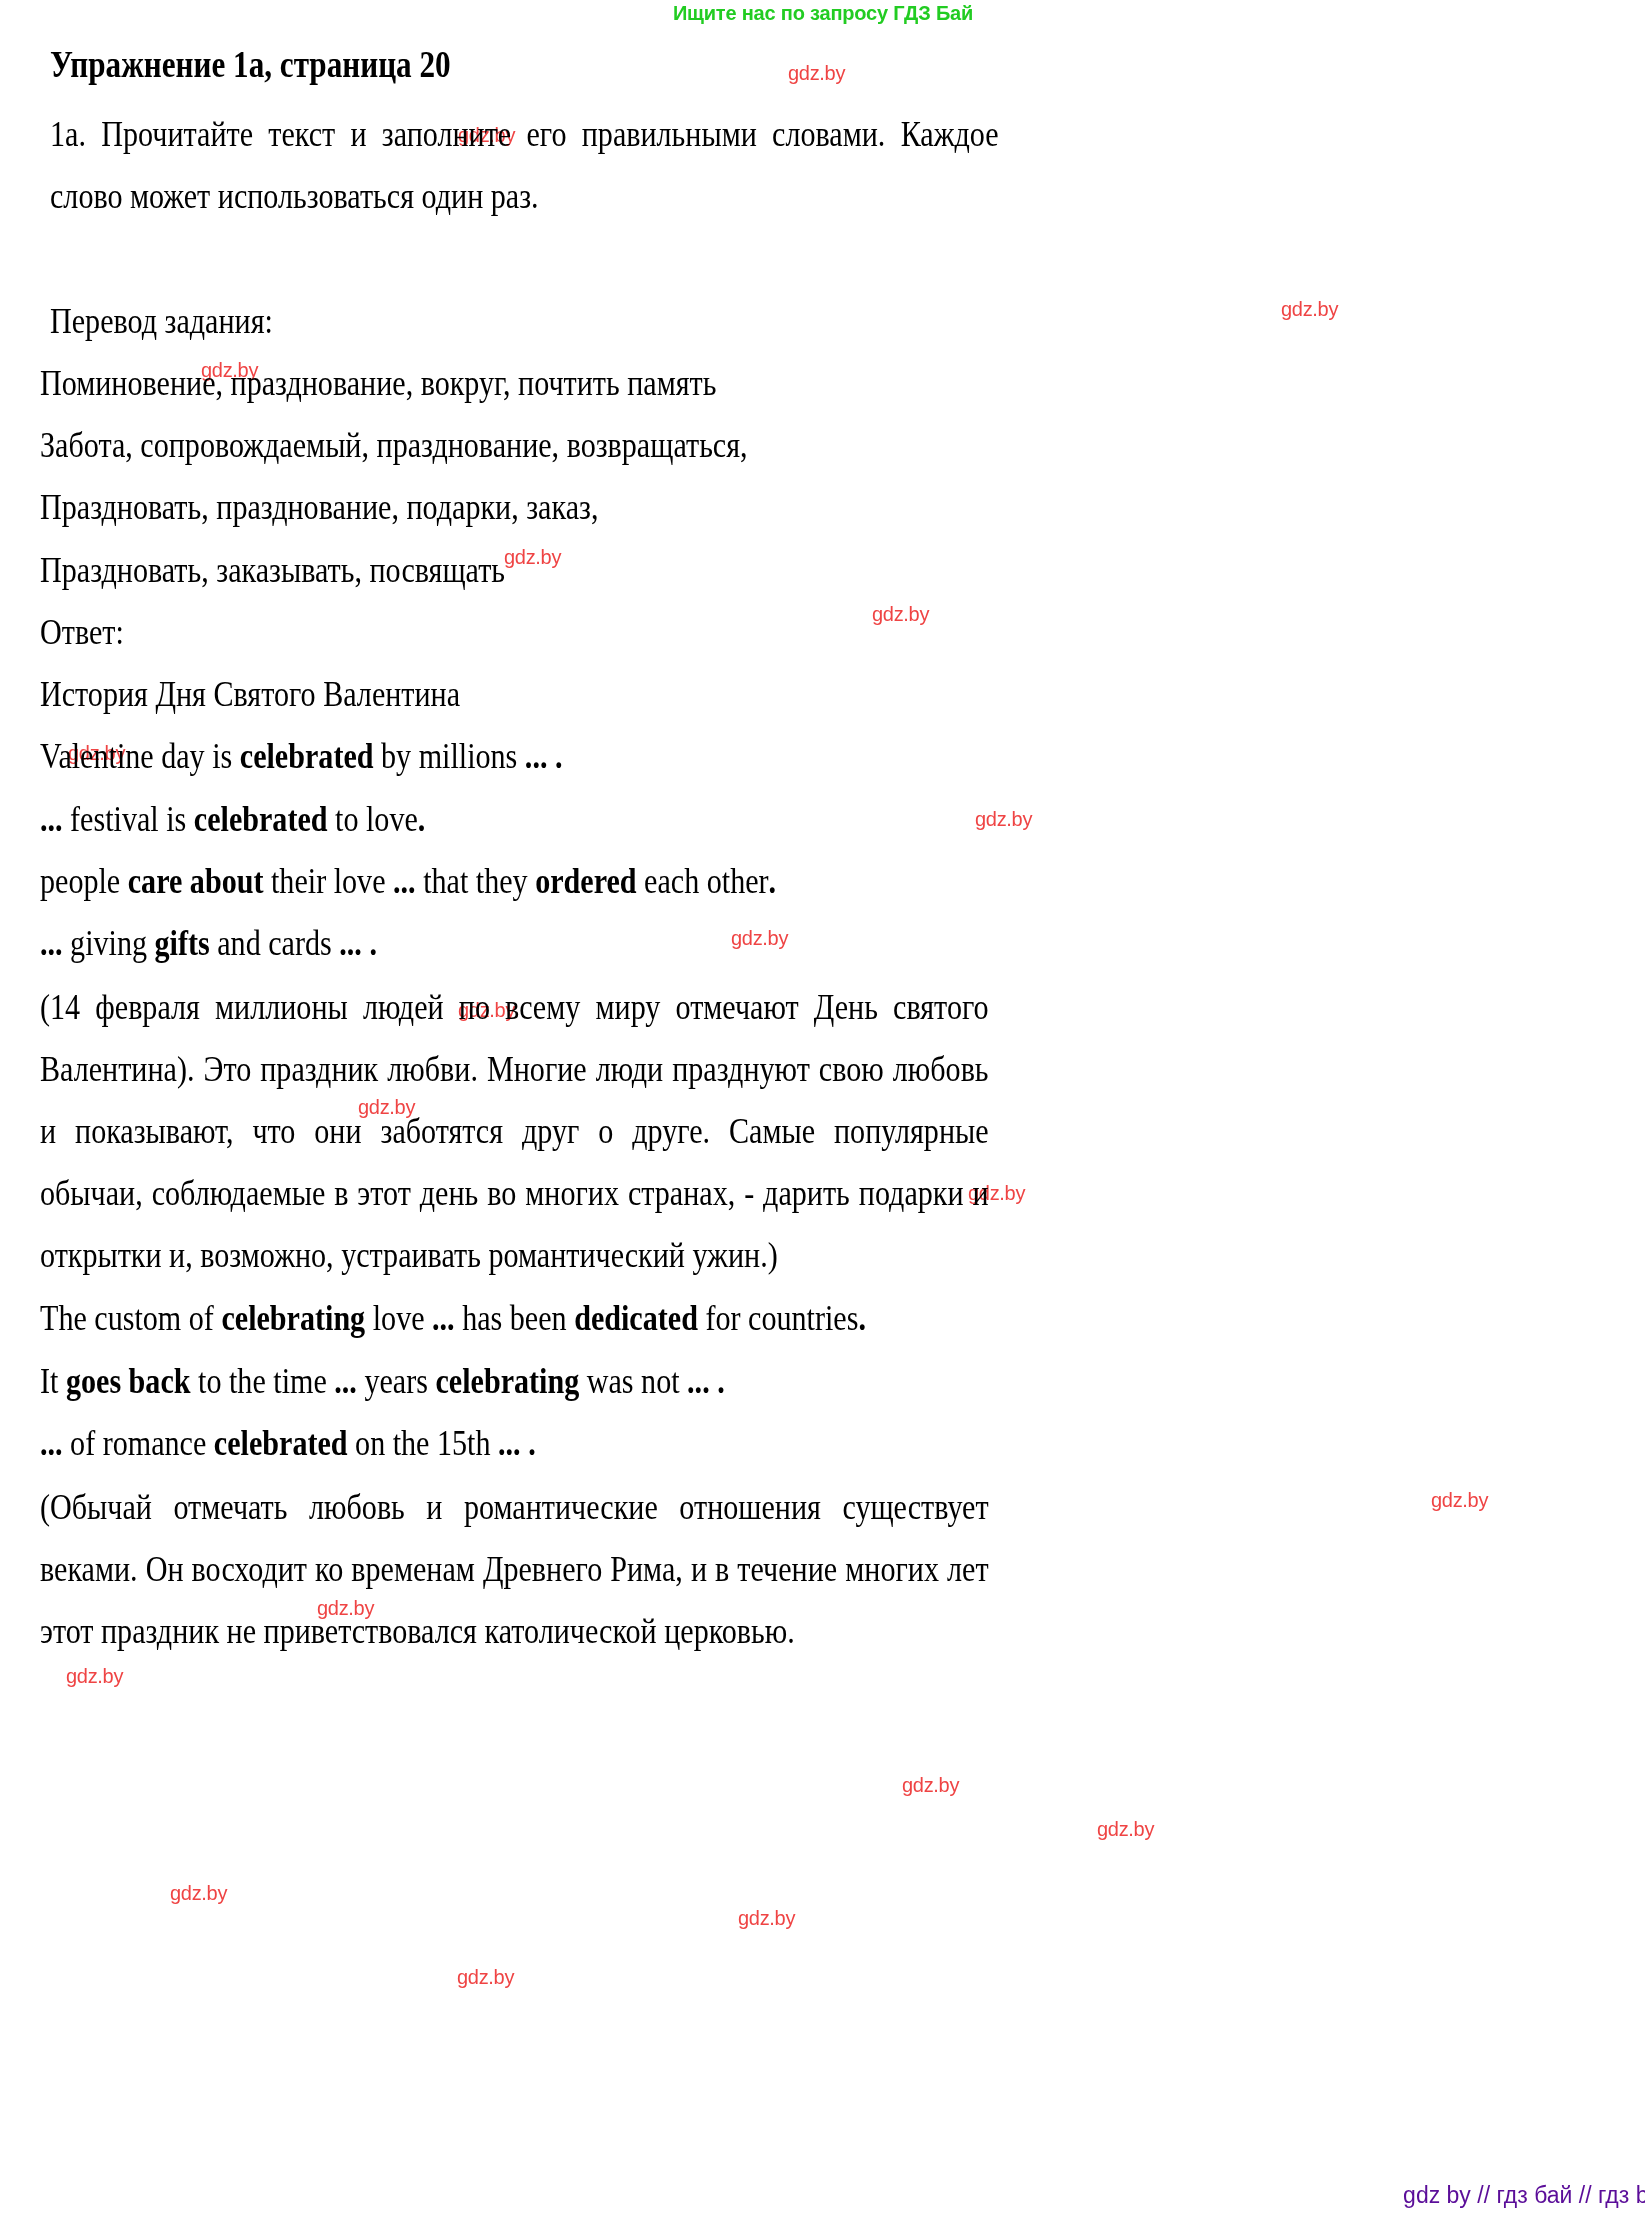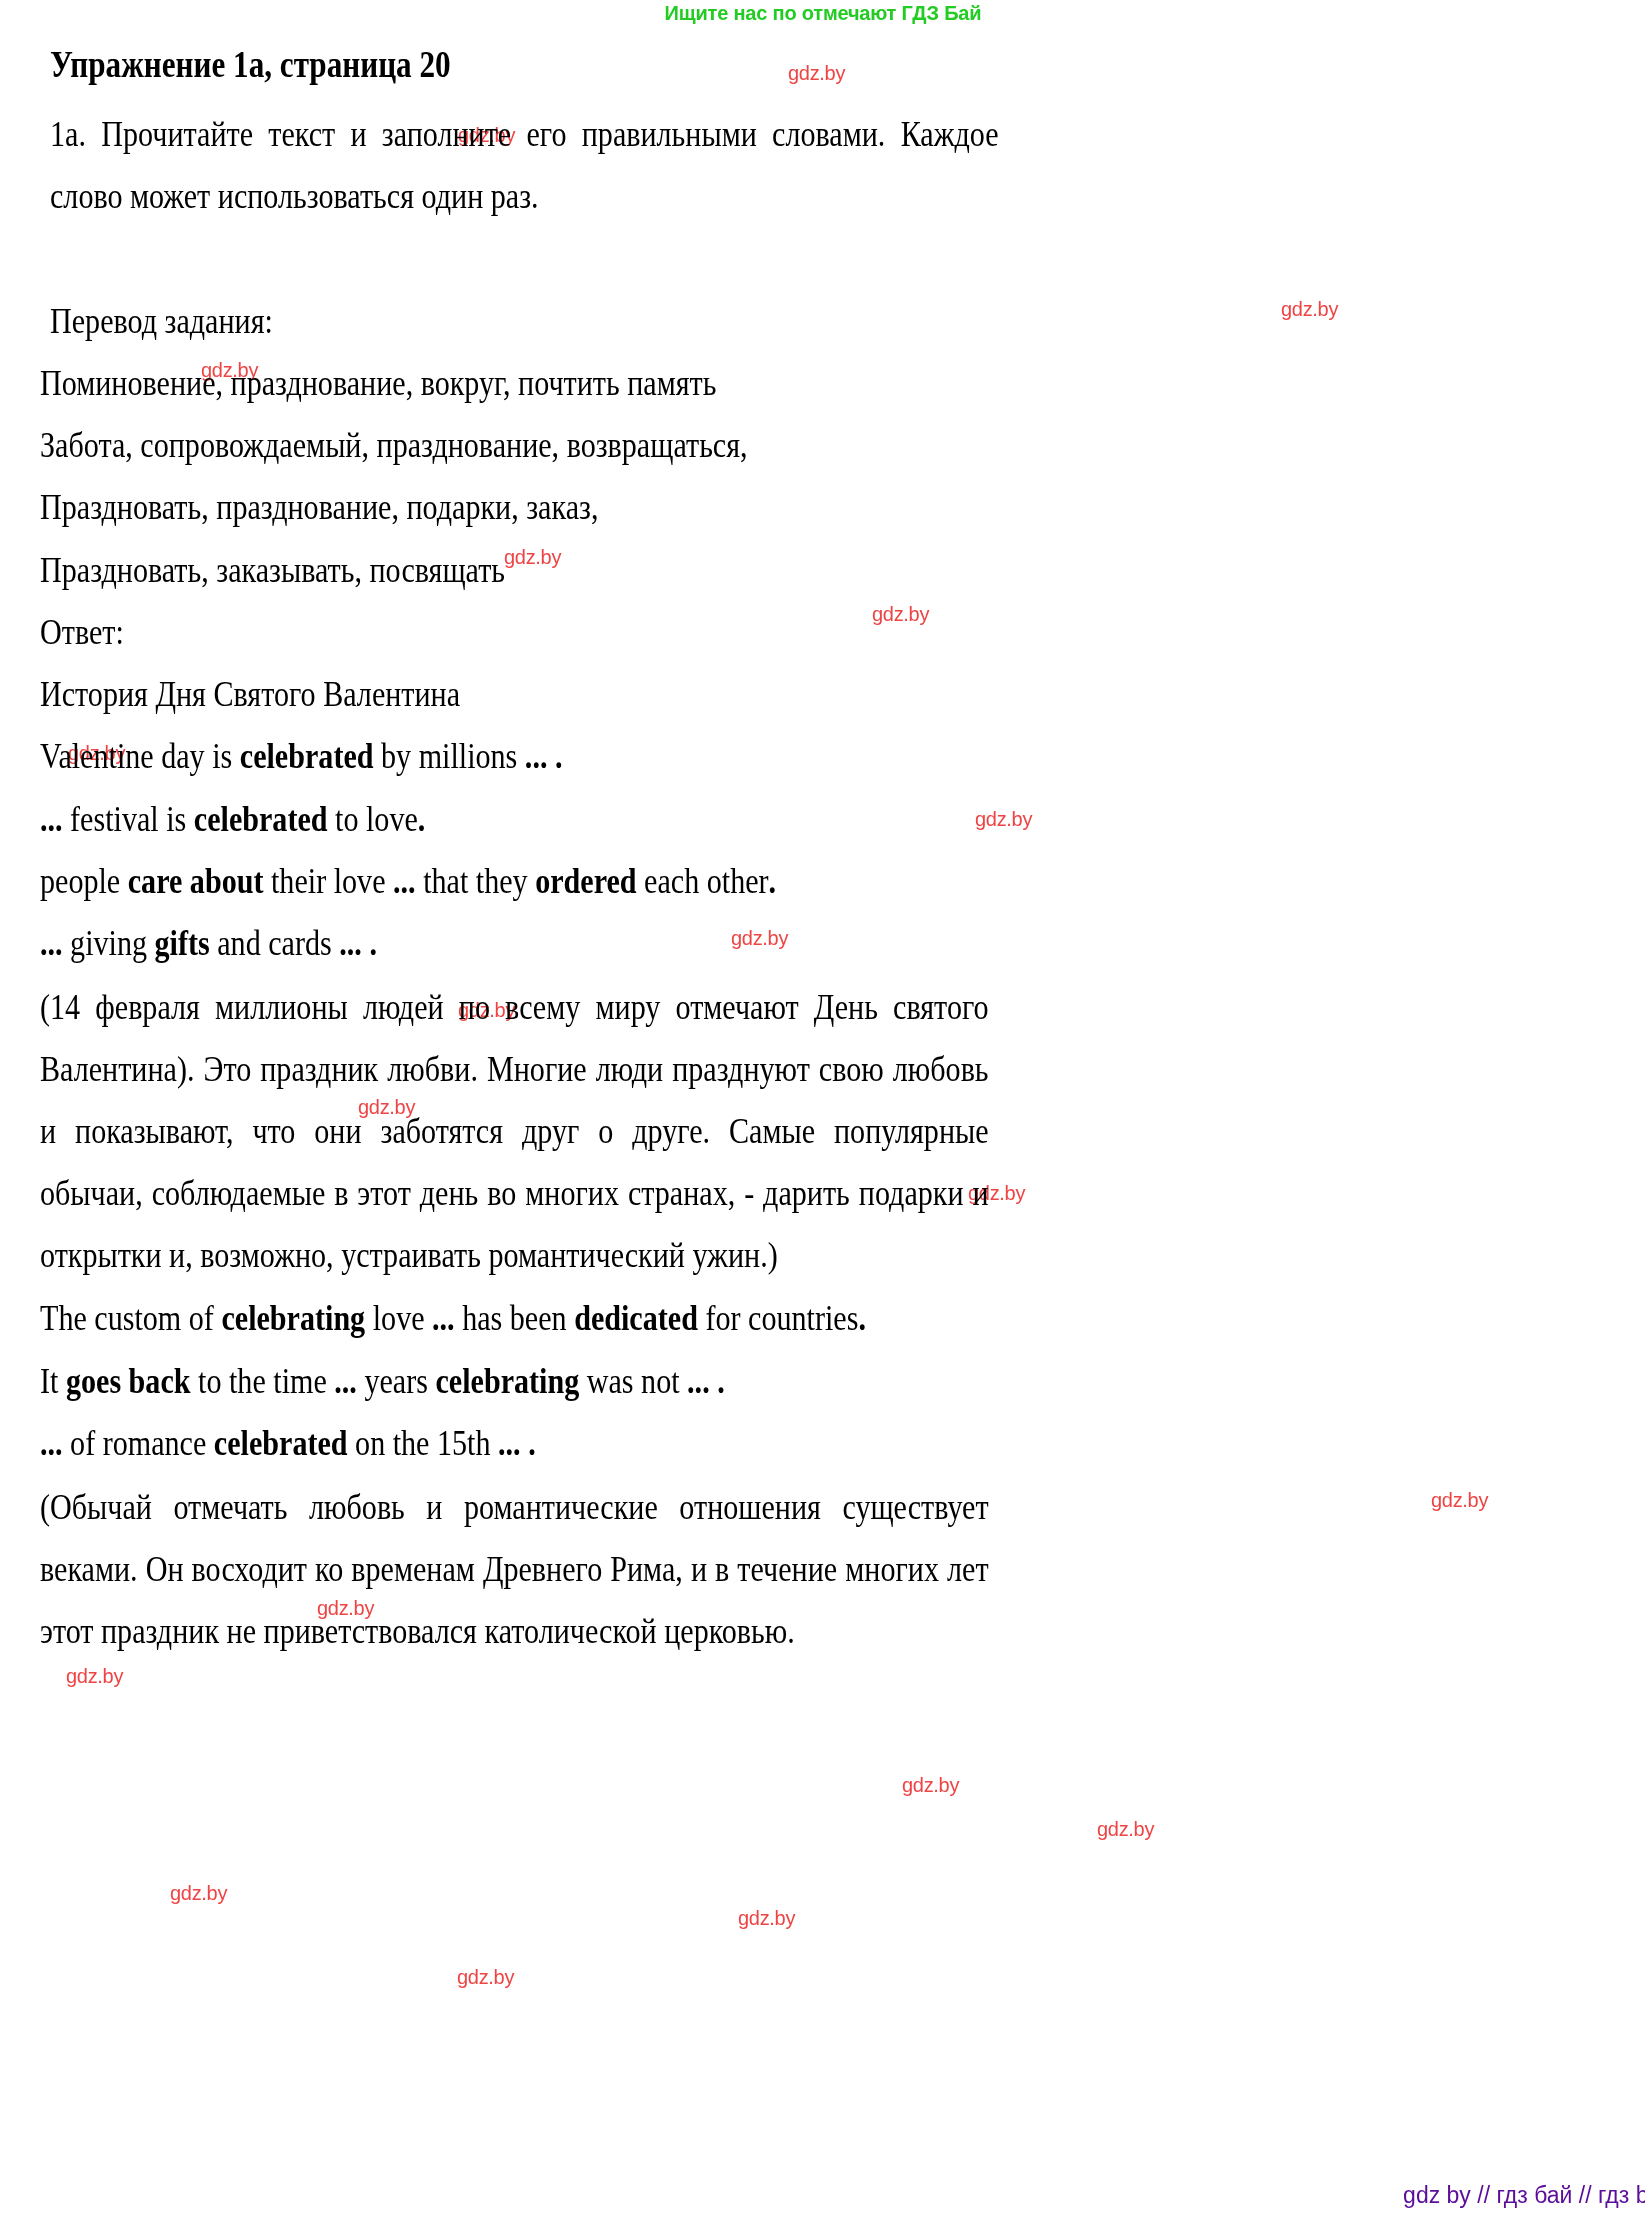--- a/index.html
+++ b/index.html
@@ -86,21 +86,21 @@
     text-align: right;
     font-family: "Liberation Sans", "DejaVu Sans", sans-serif;
     font-size: 23px;
     color: #5b0e99;
     white-space: nowrap;
   }
 </style>
 </head>
 <body>
 
-<div class="promo-banner" style="color: rgb(34, 204, 34);">Ищите нас по отмечают ГДЗ Бай</div>
+<div class="promo-banner" style="color: rgb(34, 204, 34);">Ищите нас по запросу ГДЗ Бай</div>
 
 <div id="watermark-layer">
     <div class="wm" style="left: 788px; top: 62px;">gdz.by</div>
     <div class="wm" style="left: 458px; top: 124px;">gdz.by</div>
     <div class="wm" style="left: 1281px; top: 298px;">gdz.by</div>
     <div class="wm" style="left: 201px; top: 359px;">gdz.by</div>
     <div class="wm" style="left: 504px; top: 546px;">gdz.by</div>
     <div class="wm" style="left: 872px; top: 603px;">gdz.by</div>
     <div class="wm" style="left: 68px; top: 742px;">gdz.by</div>
     <div class="wm" style="left: 975px; top: 808px;">gdz.by</div>

